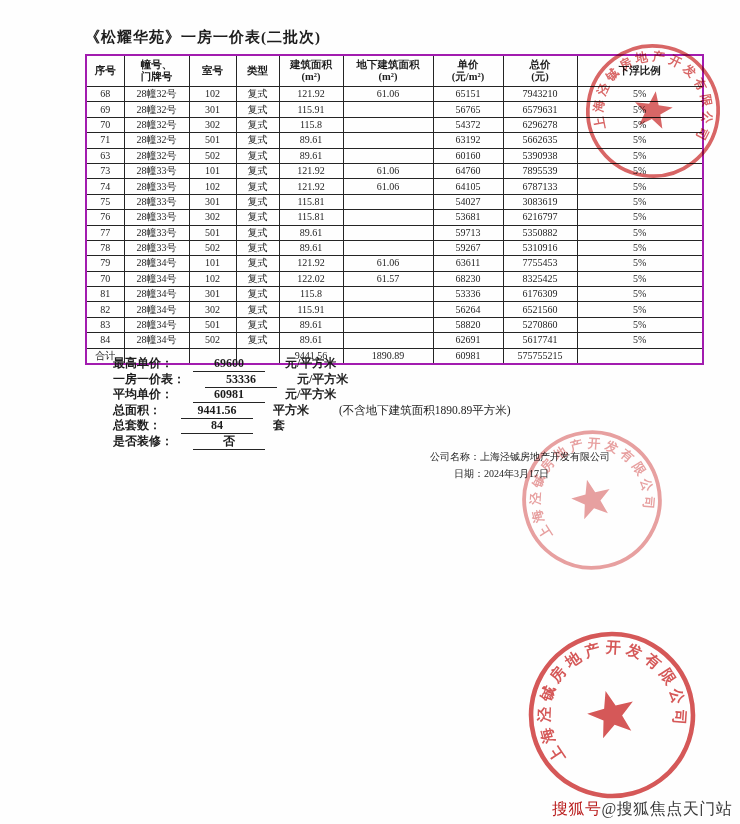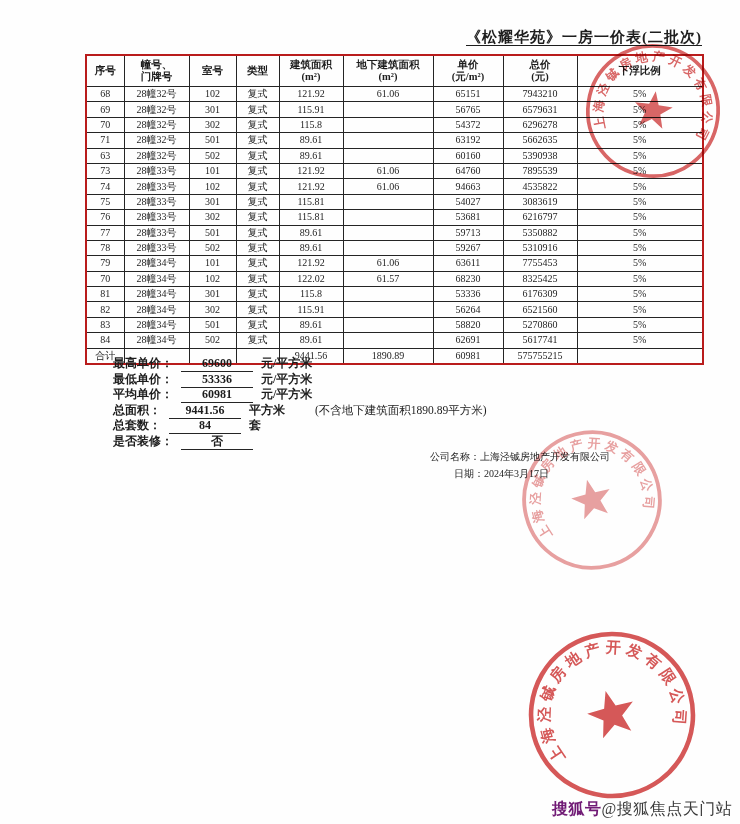--- a/index.html
+++ b/index.html
@@ -2,43 +2,43 @@
 <html><head>
 <meta charset="utf-8">
 <style>
   html,body{margin:0;padding:0;background:#ffffff;}
   .page{
     position:relative;width:740px;height:824px;background:#fefefe;overflow:hidden;
     font-family:"Liberation Serif","DejaVu Serif",serif;color:#1d1d1d;
   }
   
   .doc-title{
-    position:absolute;left:85px;top:28px;width:617px;text-align:right;
+    position:absolute;left:85px;top:28px;width:617px;text-align:left;
     font-size:15px;font-weight:bold;letter-spacing:1px;
-    text-decoration:underline;text-underline-offset:3px;
+    text-underline-offset:3px;
   }
   
   .price-table{
     position:absolute;left:85px;top:54px;width:617px;
-    border-collapse:collapse;table-layout:fixed;border:2px solid #b91c1c;
+    border-collapse:collapse;table-layout:fixed;border:2px solid #a21caf;
   }
   .price-table th,.price-table td{
     border:1px solid #242424;padding:0;text-align:center;vertical-align:middle;
     overflow:hidden;white-space:nowrap;
   }
   .price-table th{
     font-size:10.5px;font-weight:bold;line-height:1.15;height:30px;white-space:pre-line;
   }
   .price-table td{font-size:10px;height:14.4px;line-height:14px;}
   
   .summary{position:absolute;left:113px;top:356px;font-size:12px;font-weight:bold;}
   .sline{height:15.5px;line-height:15px;white-space:nowrap;}
   .svalue{
     display:inline-block;min-width:68px;text-align:center;
-    border-bottom:1.5px solid #242424;margin:0 8px;padding:0 2px;
+    border-bottom:1.5px solid #242424;margin:0 20px;padding:0 2px;
   }
   .snote{margin-left:30px;font-weight:normal;font-size:11.5px;margin-top:38px;}
   
   .company{position:absolute;left:430px;top:448px;font-size:10px;line-height:17px;}
   .company .date-line{padding-left:24px;}
   
   .stamp{position:absolute;mix-blend-mode:multiply;pointer-events:none;}
   .stamp .ring{fill:none;stroke:#cf3a3a;stroke-width:5;}
   .stamp .ring-text{
     fill:#cf3a3a;font-size:16.5px;letter-spacing:5px;font-weight:bold;
@@ -46,21 +46,21 @@
   }
   .stamp .star{fill:#cf3a3a;}
   .stamp1{left:579px;top:37px;width:148px;height:148px;opacity:.78;transform:rotate(8deg);}
   .stamp2{left:515px;top:423px;width:154px;height:154px;opacity:.48;transform:rotate(-14deg);}
   .stamp3{left:520px;top:623px;width:184px;height:184px;opacity:.85;transform:rotate(-15deg);}
   
   .watermark{
     position:absolute;left:552px;top:799px;font-size:16px;color:#3a3a3a;
     white-space:nowrap;letter-spacing:.5px;
   }
-  .watermark .handle{font-weight:bold;color:#701a75;}
+  .watermark .handle{font-weight:normal;color:#b91c1c;}
 </style>
 </head>
 <body>
 
 <div class="page">
 
   <div class="doc-title">《松耀华苑》一房一价表(二批次)</div>
 
   <table class="price-table">
     <colgroup>
@@ -160,22 +160,22 @@
         <td>7895539</td>
         <td>5%</td>
       </tr>
         <tr class="">
         <td>74</td>
         <td>28幢33号</td>
         <td>102</td>
         <td>复式</td>
         <td>121.92</td>
         <td>61.06</td>
-        <td>94663</td>
-        <td>4535822</td>
+        <td>64105</td>
+        <td>6787133</td>
         <td>5%</td>
       </tr>
         <tr class="">
         <td>75</td>
         <td>28幢33号</td>
         <td>301</td>
         <td>复式</td>
         <td>115.81</td>
         <td></td>
         <td>54027</td>
@@ -293,21 +293,21 @@
         <td></td>
       </tr>
       </tbody>
   </table>
 
   <div class="summary">
     <div class="sline">
       <span class="slabel">最高单价：</span><span class="svalue">69600</span><span class="sunit">元/平方米</span>
     </div>
     <div class="sline">
-      <span class="slabel">最低单价：</span><span class="svalue">53336</span><span class="sunit">元/平方米</span>
+      <span class="slabel">一房一价表：</span><span class="svalue">53336</span><span class="sunit">元/平方米</span>
     </div>
     <div class="sline">
       <span class="slabel">平均单价：</span><span class="svalue">60981</span><span class="sunit">元/平方米</span>
     </div>
     <div class="sline">
       <span class="slabel">总面积：</span><span class="svalue">9441.56</span><span class="sunit">平方米</span><span class="snote">(不含地下建筑面积1890.89平方米)</span>
     </div>
     <div class="sline">
       <span class="slabel">总套数：</span><span class="svalue">84</span><span class="sunit">套</span>
     </div>

